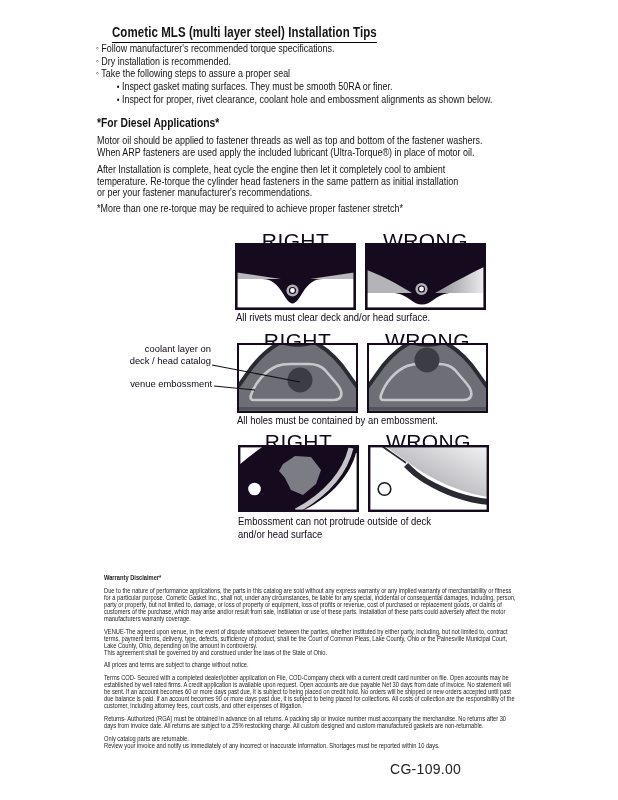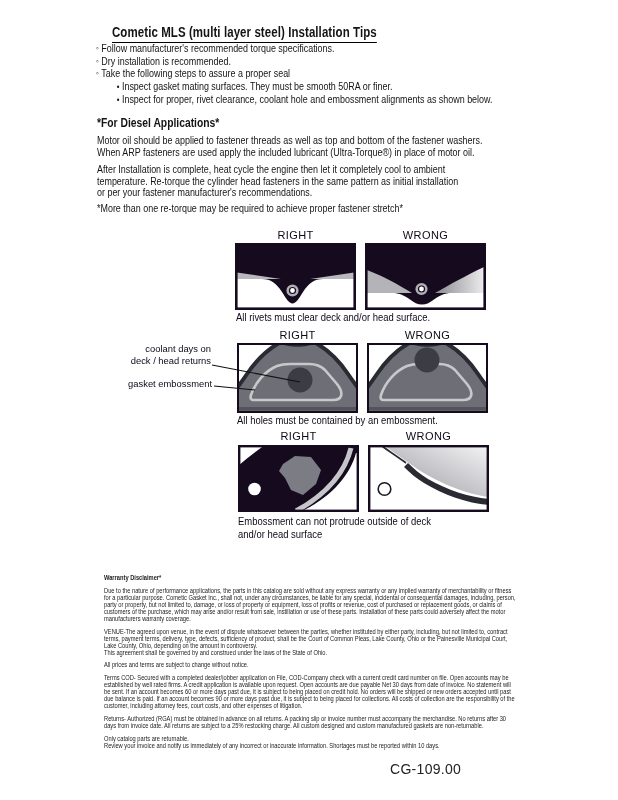--- a/index.html
+++ b/index.html
@@ -7,21 +7,21 @@
   .abs{position:absolute}
   .cond{transform:scaleX(.86);transform-origin:0 0;white-space:nowrap}
   .title{left:112px;top:24px;font-size:14px;font-weight:bold;letter-spacing:.1px;border-bottom:1.6px solid #000;padding-bottom:2px;transform:scaleX(.82);transform-origin:0 0;white-space:nowrap}
   .bullets{left:96px;top:43px;font-size:10.4px;line-height:11.65px}
   .b{display:flex;align-items:baseline}
   .m1{font-size:9px;margin-right:3px;position:relative;top:-1px}
   .m2{font-size:9px;margin-right:3px}
   .sub{padding-left:24px}
   .h2{font-size:12px;font-weight:bold}
   .para{font-size:10.4px;line-height:11.7px}
-  .dgh{font-size:11px;letter-spacing:.4px;width:121px;text-align:center;color:#100818}
+  .dgh{font-size:21px;letter-spacing:.4px;width:121px;text-align:center;color:#100818}
   .cap{font-size:11px;line-height:12.5px;color:#100818}
   .co{font-size:9.4px;text-align:right;white-space:nowrap;color:#100818}
   .legal{left:104px;top:574px;width:482px;font-size:6.7px;line-height:7.1px;transform:scaleX(.855);transform-origin:0 0;color:#1c1c1c}
   .legal p{margin:0}
   .legal p.gap{margin-top:5.5px}
   .lh{font-weight:bold}
   .footer{left:390px;top:761px;font-size:14px;letter-spacing:.3px;color:#222}
   svg{display:block}
 </style>
 </head>
@@ -96,23 +96,23 @@
     <circle cx="56.5" cy="46" r="7" fill="#b0b0b4" stroke="#150a1e" stroke-width="1.8"></circle>
     <circle cx="56.5" cy="46" r="3" fill="#ffffff" stroke="#150a1e" stroke-width="1.2"></circle>
     <rect x="1.3" y="1.3" width="118.4" height="64.4" fill="none" stroke="#150a1e" stroke-width="2.6"></rect>
   </svg>
 
   <div class="abs cap cond" style="left:236px;top:311px">All rivets must clear deck and/or head surface.</div>
 
   <div class="abs dgh" style="left:237px;top:329px">RIGHT</div>
   <div class="abs dgh" style="left:367px;top:329px">WRONG</div>
 
-  <div class="abs co" style="left:100px;top:343px;width:111px">coolant days on</div>
-  <div class="abs co" style="left:100px;top:355px;width:111px">deck / head returns</div>
-  <div class="abs co" style="left:95px;top:378px;width:117px">gasket embossment</div>
+  <div class="abs co" style="left:100px;top:343px;width:111px">coolant layer on</div>
+  <div class="abs co" style="left:100px;top:355px;width:111px">deck / head catalog</div>
+  <div class="abs co" style="left:95px;top:378px;width:117px">venue embossment</div>
 
   <svg class="abs" style="left:237px;top:343px" width="121" height="70" viewBox="0 0 121 70">
     <rect x="0" y="0" width="121" height="70" fill="#6e6e76"></rect>
     <path fill="#ffffff" d="M0,0 L42,0 C30,7 18,19 10,31 C6,37 2,42 0,45 Z"></path>
     <path fill="#ffffff" d="M121,0 L79,0 C91,7 103,19 111,31 C115,37 119,42 121,45 Z"></path>
     <path fill="none" stroke="#2a2a32" stroke-width="4" d="M42,0 C30,7 18,19 10,31 C6,37 2,42 0,45"></path>
     <path fill="none" stroke="#2a2a32" stroke-width="4" d="M79,0 C91,7 103,19 111,31 C115,37 119,42 121,45"></path>
     <path fill="#2a2a32" d="M42,0 L79,0 C70,5 51,5 42,0 Z"></path>
     <rect x="0" y="64" width="121" height="3.5" fill="#53535b"></rect>
     <path fill="none" stroke="#c8c8cc" stroke-width="2.6" stroke-linejoin="round" d="M16,57 C14,57 13,55 14,52 C18,40 28,28 40,23 C44,21.5 48,21 53,21 L72,21 C79,21 84,23 88,27 L100,41 C104,46 105,50 104,53 C103,56 100,57 96,57 Z"></path>

